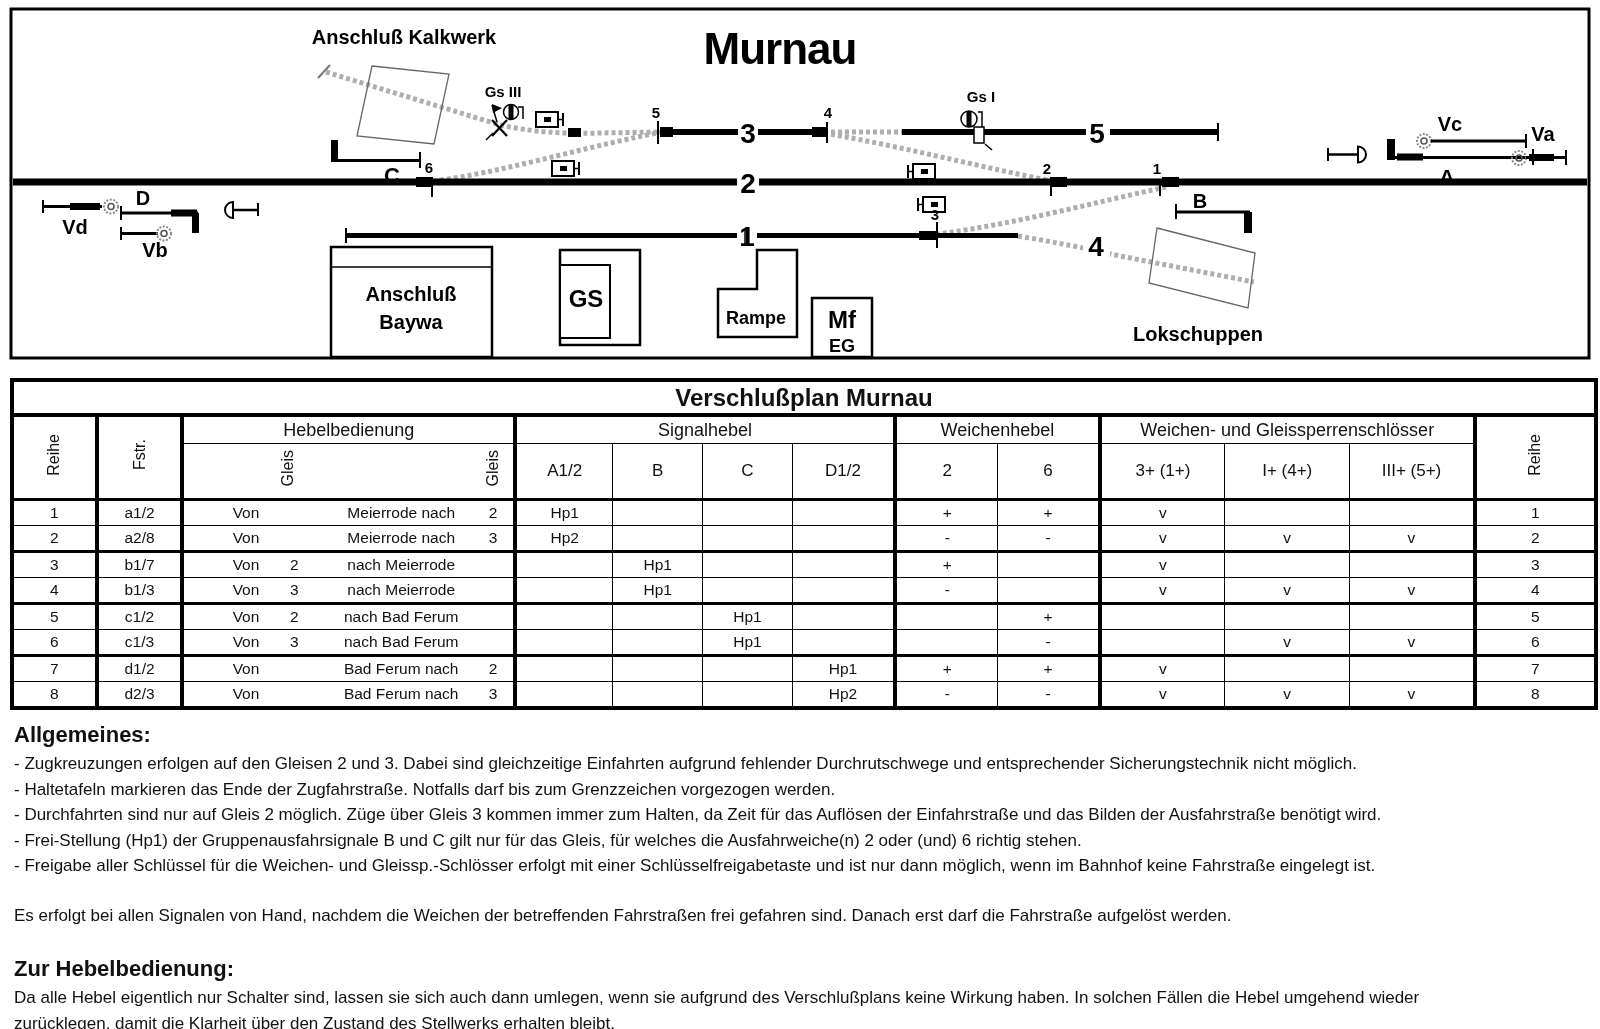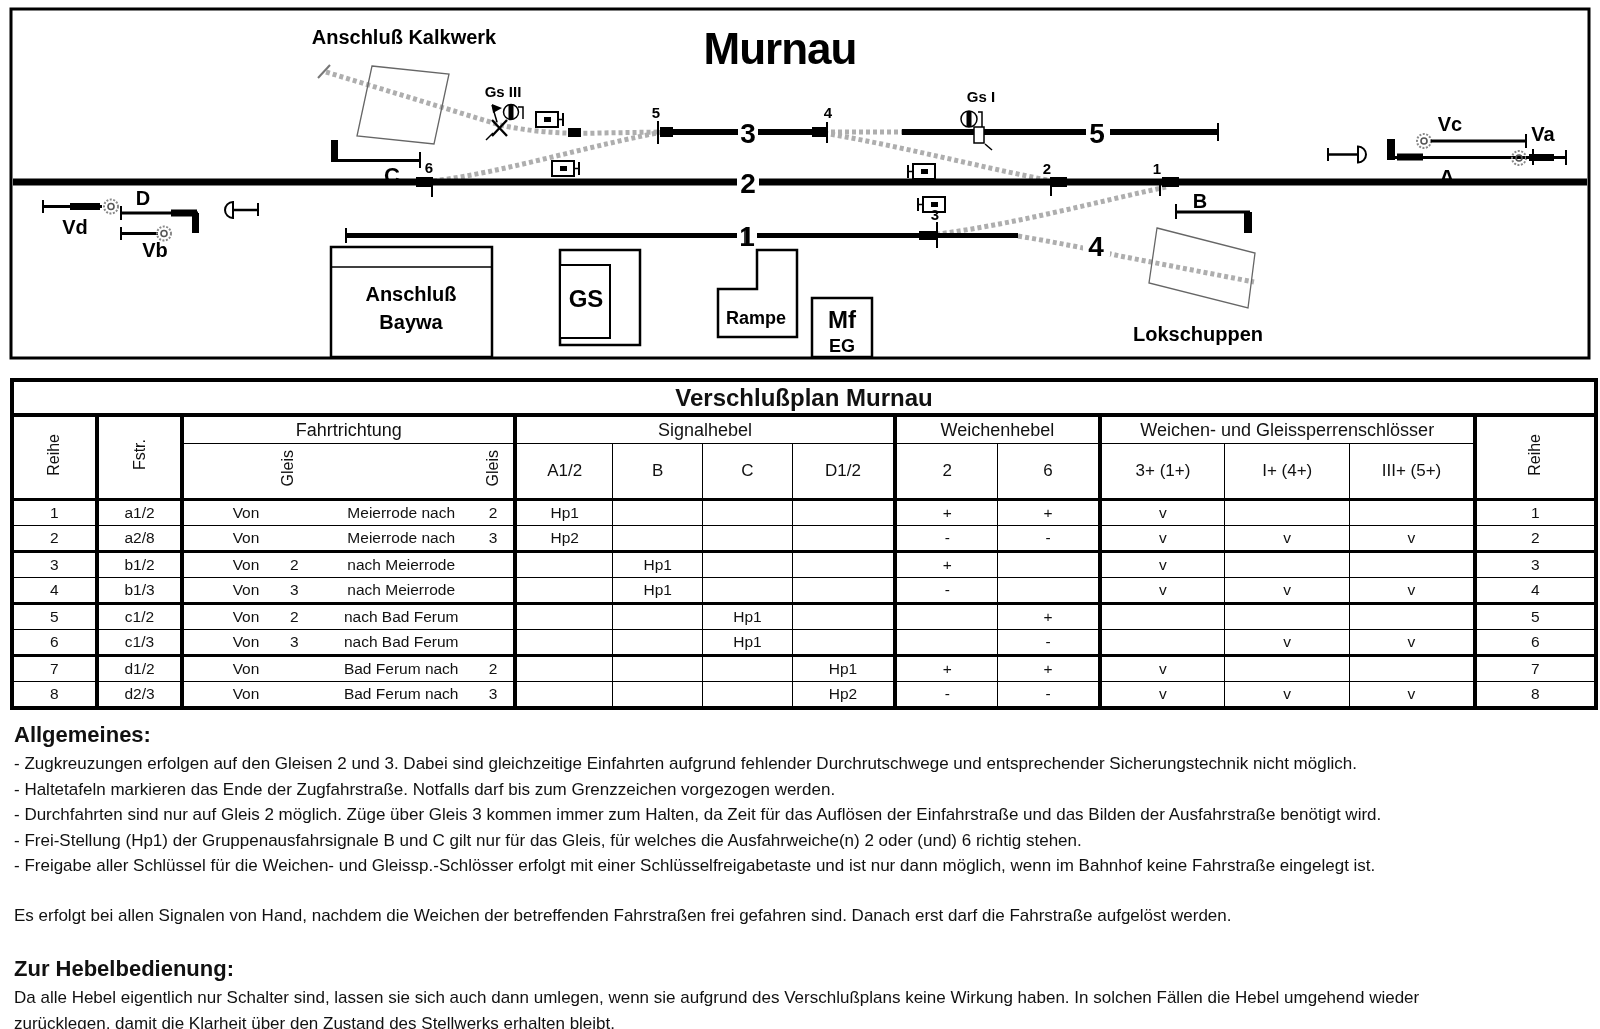--- a/index.html
+++ b/index.html
@@ -275,21 +275,21 @@
       <col style="width:124px">
     <col style="width:120px">
   </colgroup>
   <tbody>
     <tr class="titleRow">
       <td colspan="13">Verschlußplan Murnau</td>
     </tr>
     <tr class="grpRow">
       <td rowspan="2" class="hdrB"><span class="rot">Reihe</span></td>
       <td rowspan="2" class="bL bR hdrB"><span class="rot">Fstr.</span></td>
-      <td class="bR">Fahrtrichtung</td>
+      <td class="bR">Hebelbedienung</td>
       <td colspan="4" class="bR">Signalhebel</td>
       <td colspan="2" class="bR">Weichenhebel</td>
       <td colspan="3" class="bR">Weichen- und Gleissperrenschlösser</td>
       <td rowspan="2" class="hdrB"><span class="rot">Reihe</span></td>
     </tr>
     <tr class="subRow">
       <td class="bR hdrB gleisCell">
         <span class="rot gleisL">Gleis</span>
         <span class="rot gleisR">Gleis</span>
       </td>
@@ -343,21 +343,21 @@
         <td class="bR"></td>
         <td>-</td>
         <td class="bR">-</td>
         <td>v</td>
         <td>v</td>
         <td class="bR">v</td>
         <td>2</td>
       </tr>
       <tr class="grp">
         <td>3</td>
-        <td class="bL bR">b1/2</td>
+        <td class="bL bR">b1/7</td>
         <td class="bR">
           <div class="fahrt-grid">
             <span class="von">Von</span>
             <span class="fg">2</span>
             <span class="rt">nach Meierrode</span>
             <span class="tg"></span>
           </div>
         </td>
         <td></td>
         <td>Hp1</td>

